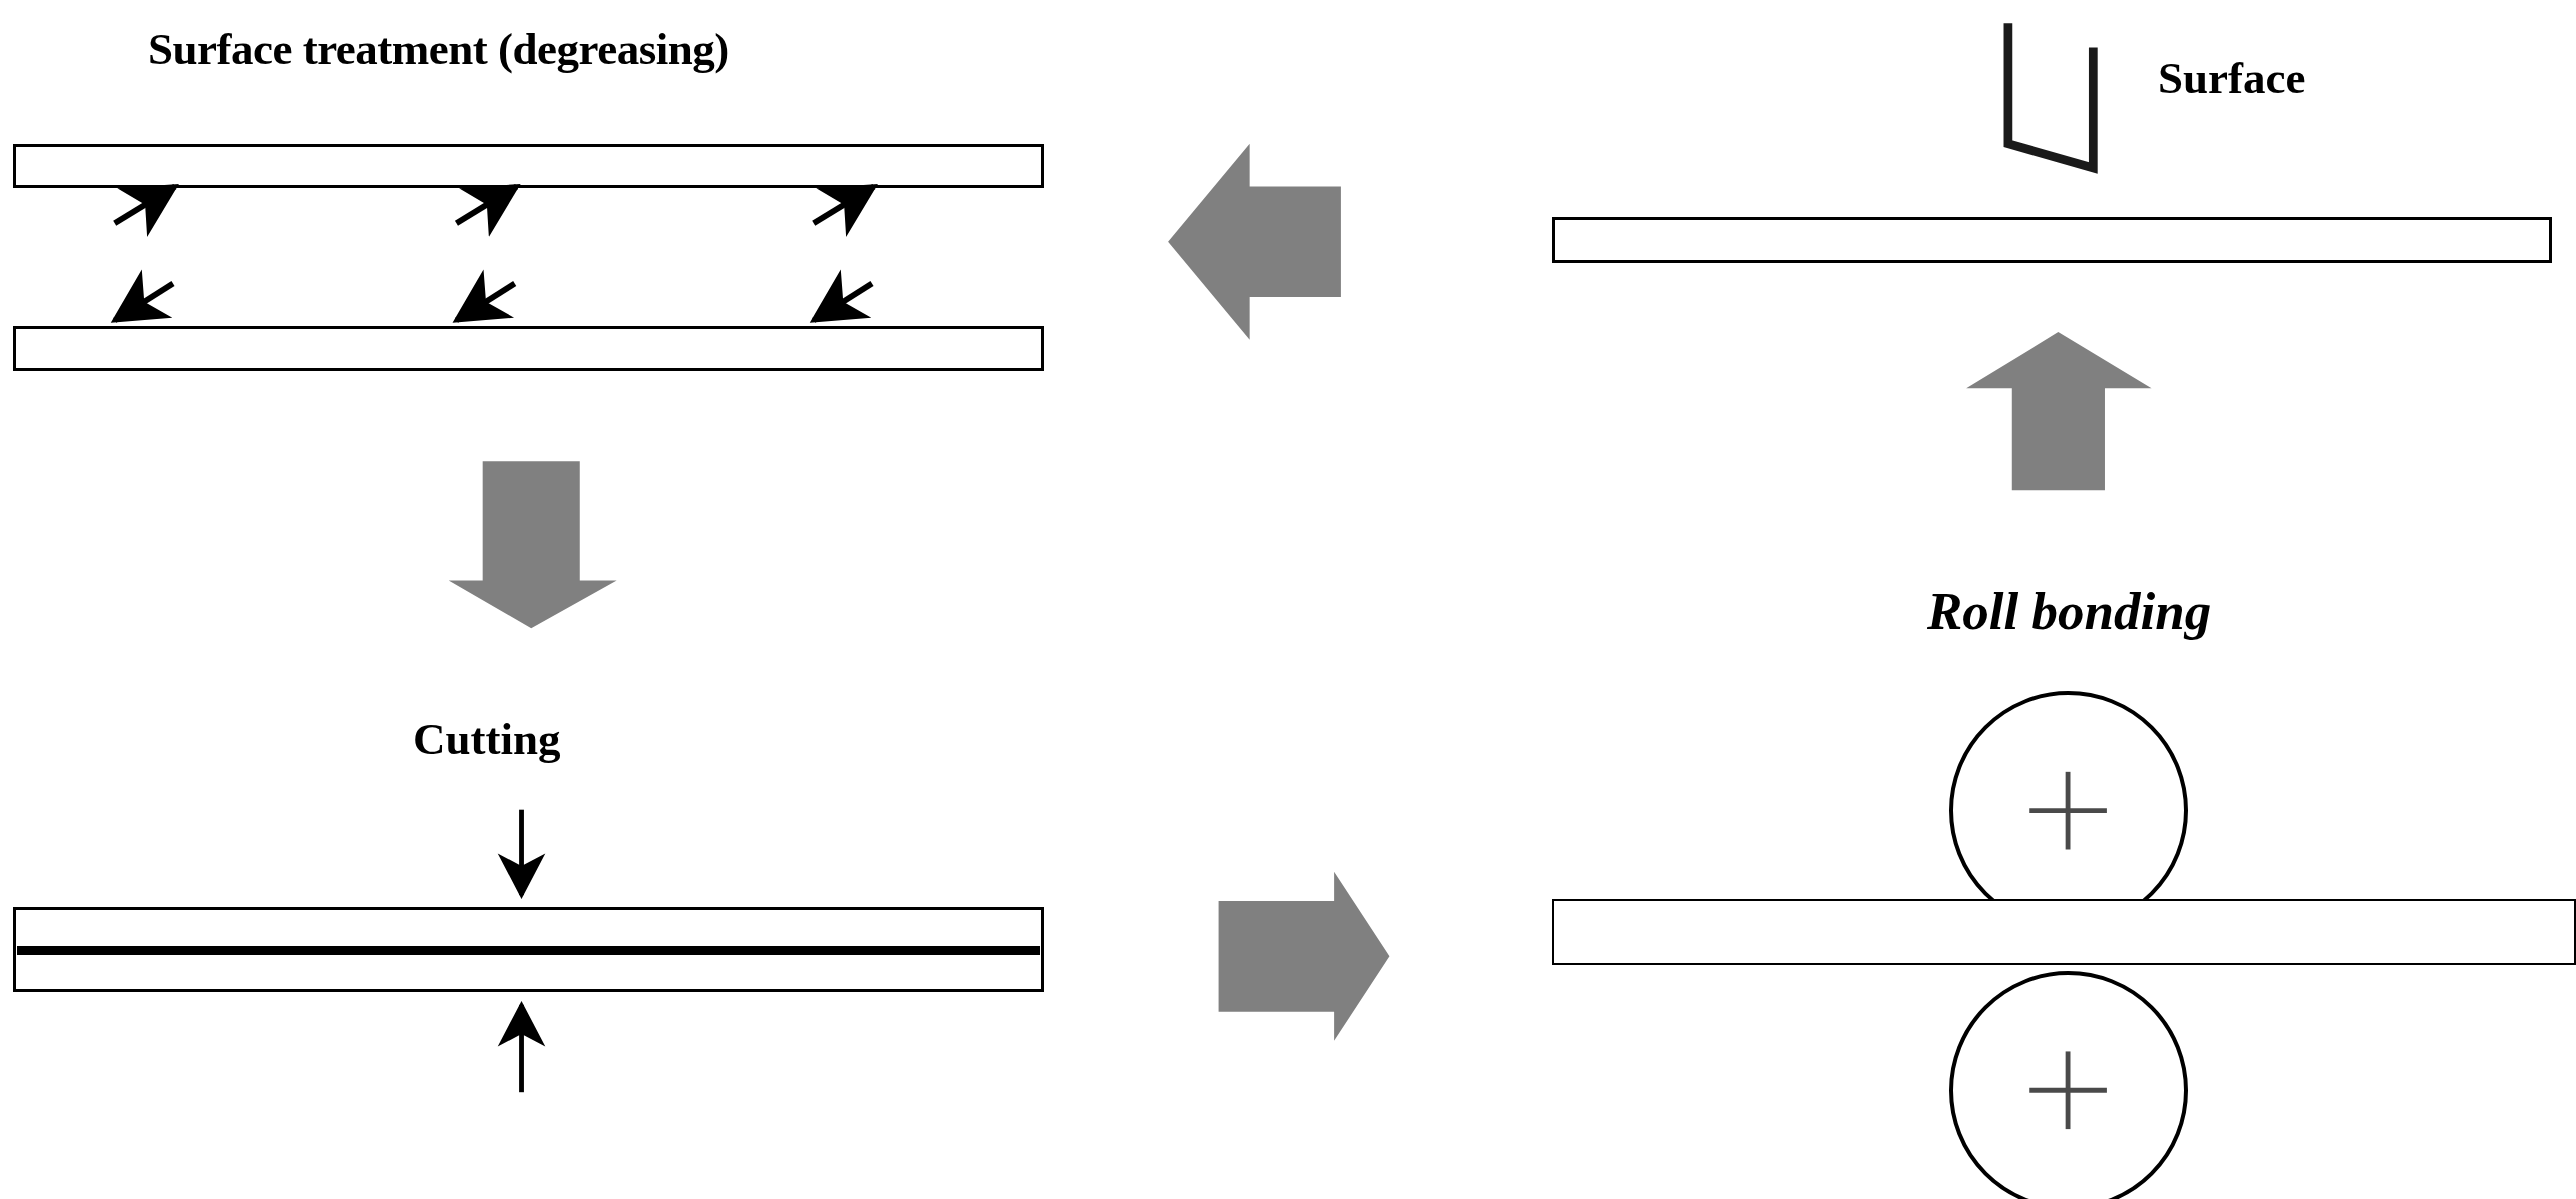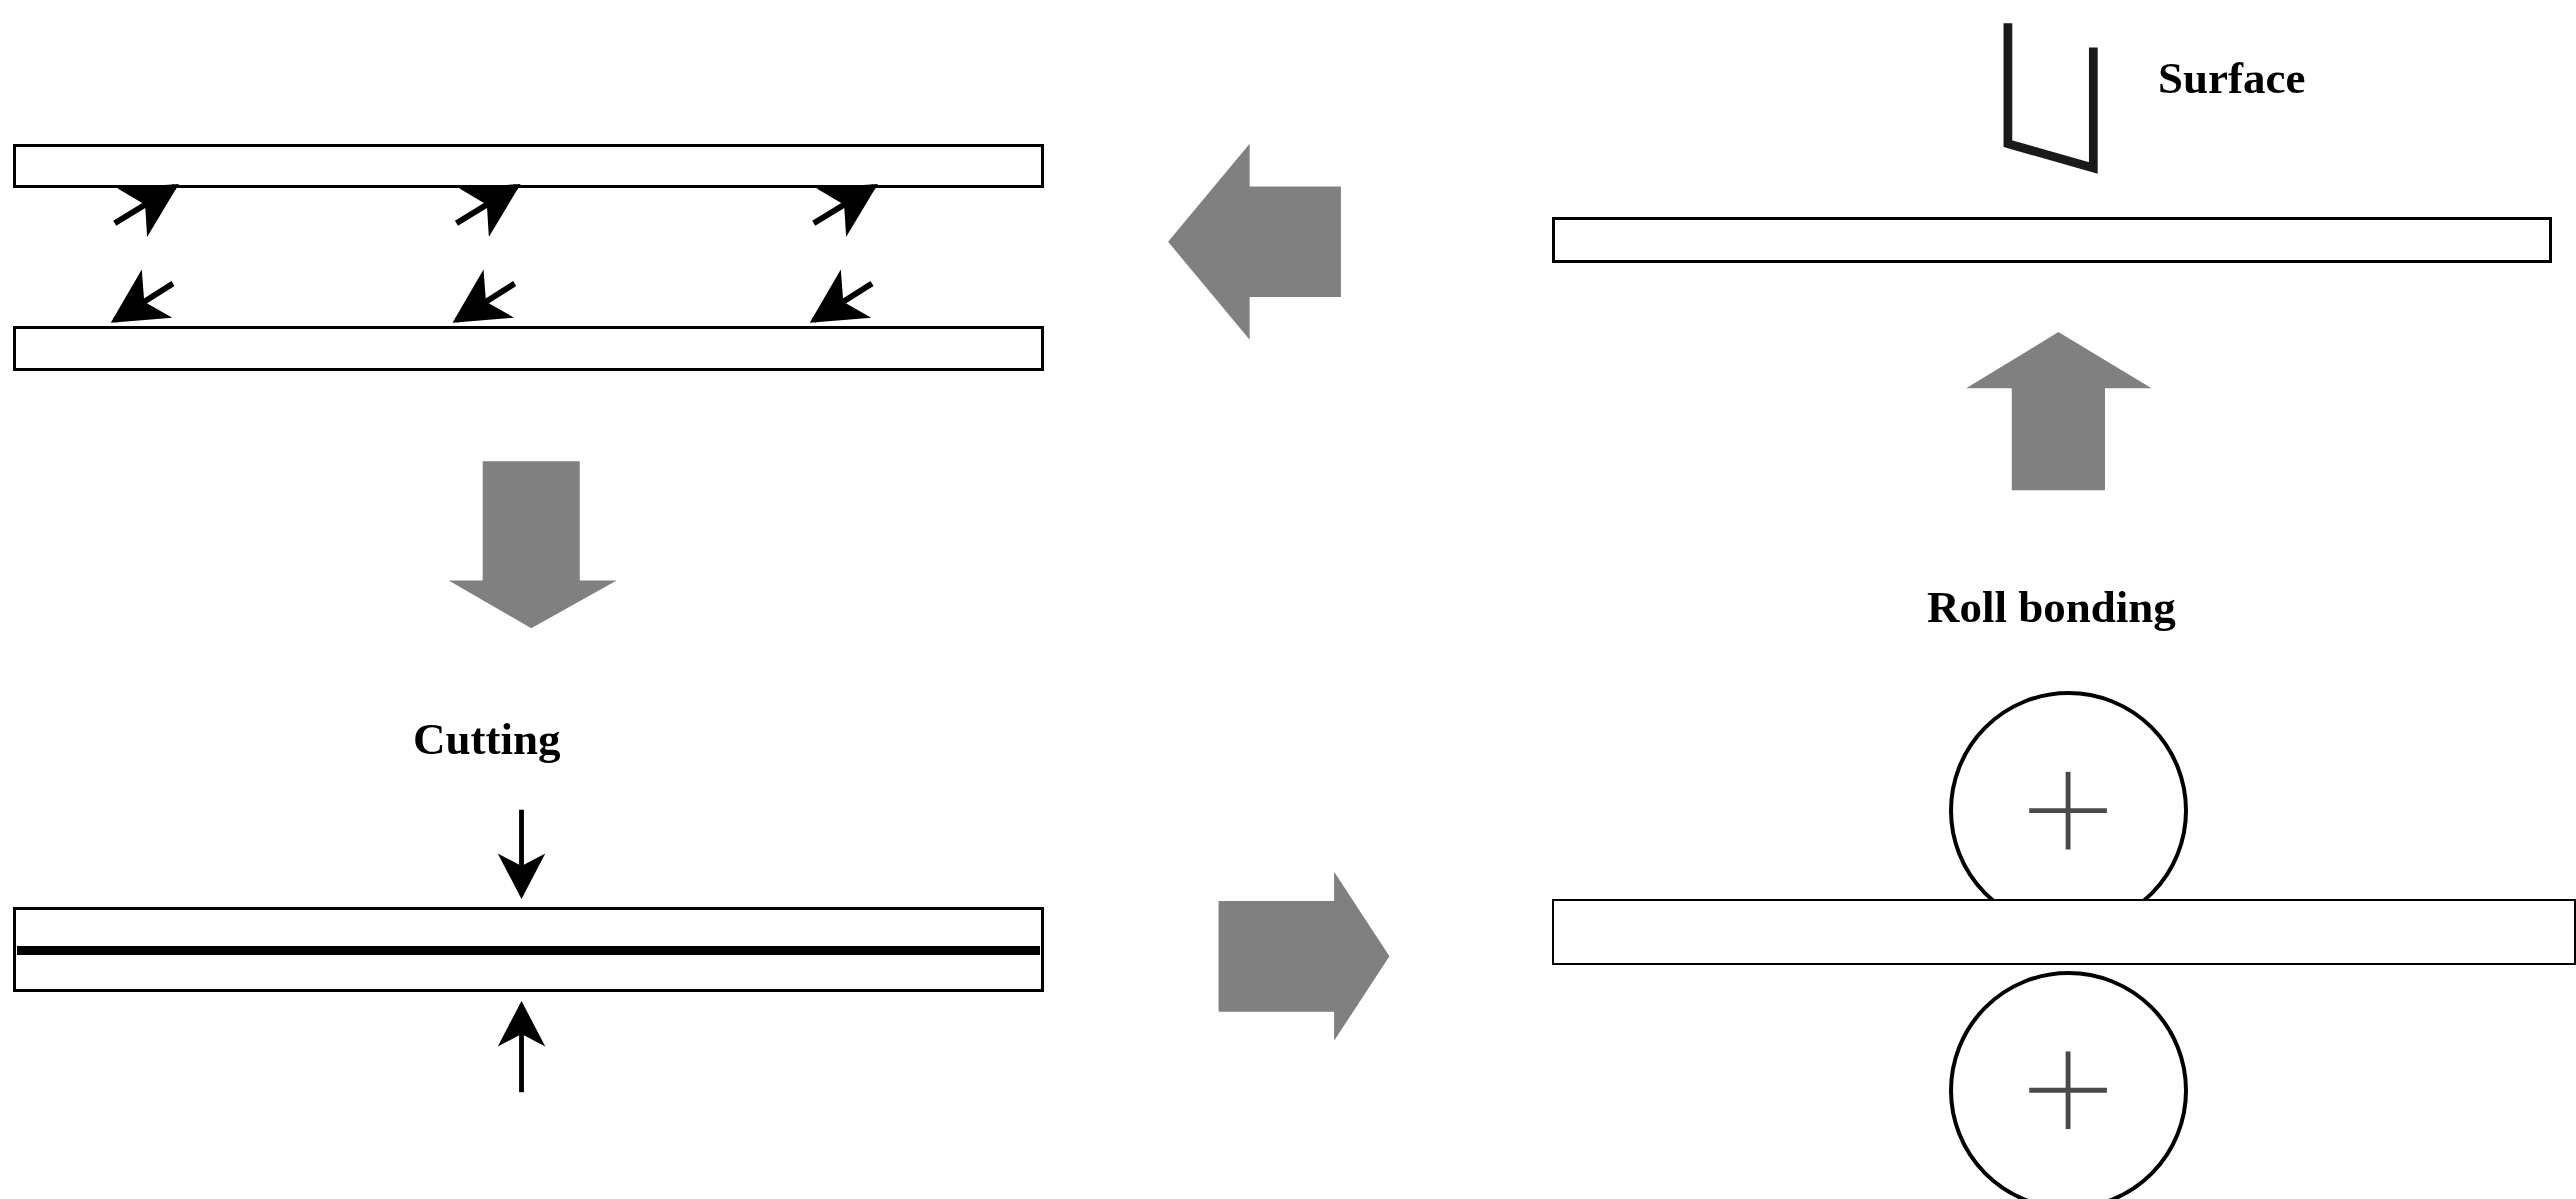--- a/index.html
+++ b/index.html
@@ -57,31 +57,32 @@
     border-radius: 50%;
     background: transparent;
     box-sizing: border-box;
   }
 </style>
 </head>
 <body>
 
 <div id="canvas">
 
+  <div class="stage-label" style="left:148px; top:27px; font-size:45px; letter-spacing:-0.5px;">Surface treatment (degreasing)</div>
 
   <div class="plate" style="left:12.6px; top:144px; width:1031px; height:44px;"></div>
 
   <div class="plate" style="left:12.6px; top:326px; width:1031px; height:45px;"></div>
 
   <div class="stage-label" style="left:413px; top:717px; font-size:45px;">Cutting</div>
 
   <div class="plate" style="left:12.6px; top:907px; width:1031px; height:85px;"></div>
   <div class="stack-divider" style="left:16.5px; top:946px; width:1023px; height:8.7px;"></div>
 
-  <div class="stage-label" style="left:1927px; top:585px; font-size:45px;">Roll bonding</div>
+  <div class="stage-label" style="left:1927px; top:585px; font-size:53px;font-style:italic;">Roll bonding</div>
 
   <div class="roller" style="left:1949px; top:691px; width:239px; height:239px;"></div>
 
   <div class="roller" style="left:1949px; top:971px; width:239px; height:239px;"></div>
 
   <div class="plate-thin" style="left:1552px; top:899px; width:1024px; height:66px;"></div>
 
   <div class="stage-label" style="left:2158px; top:56px; font-size:45px;">Surface</div>
 
   <div class="plate" style="left:1552px; top:217px; width:1000px; height:46px;"></div>

